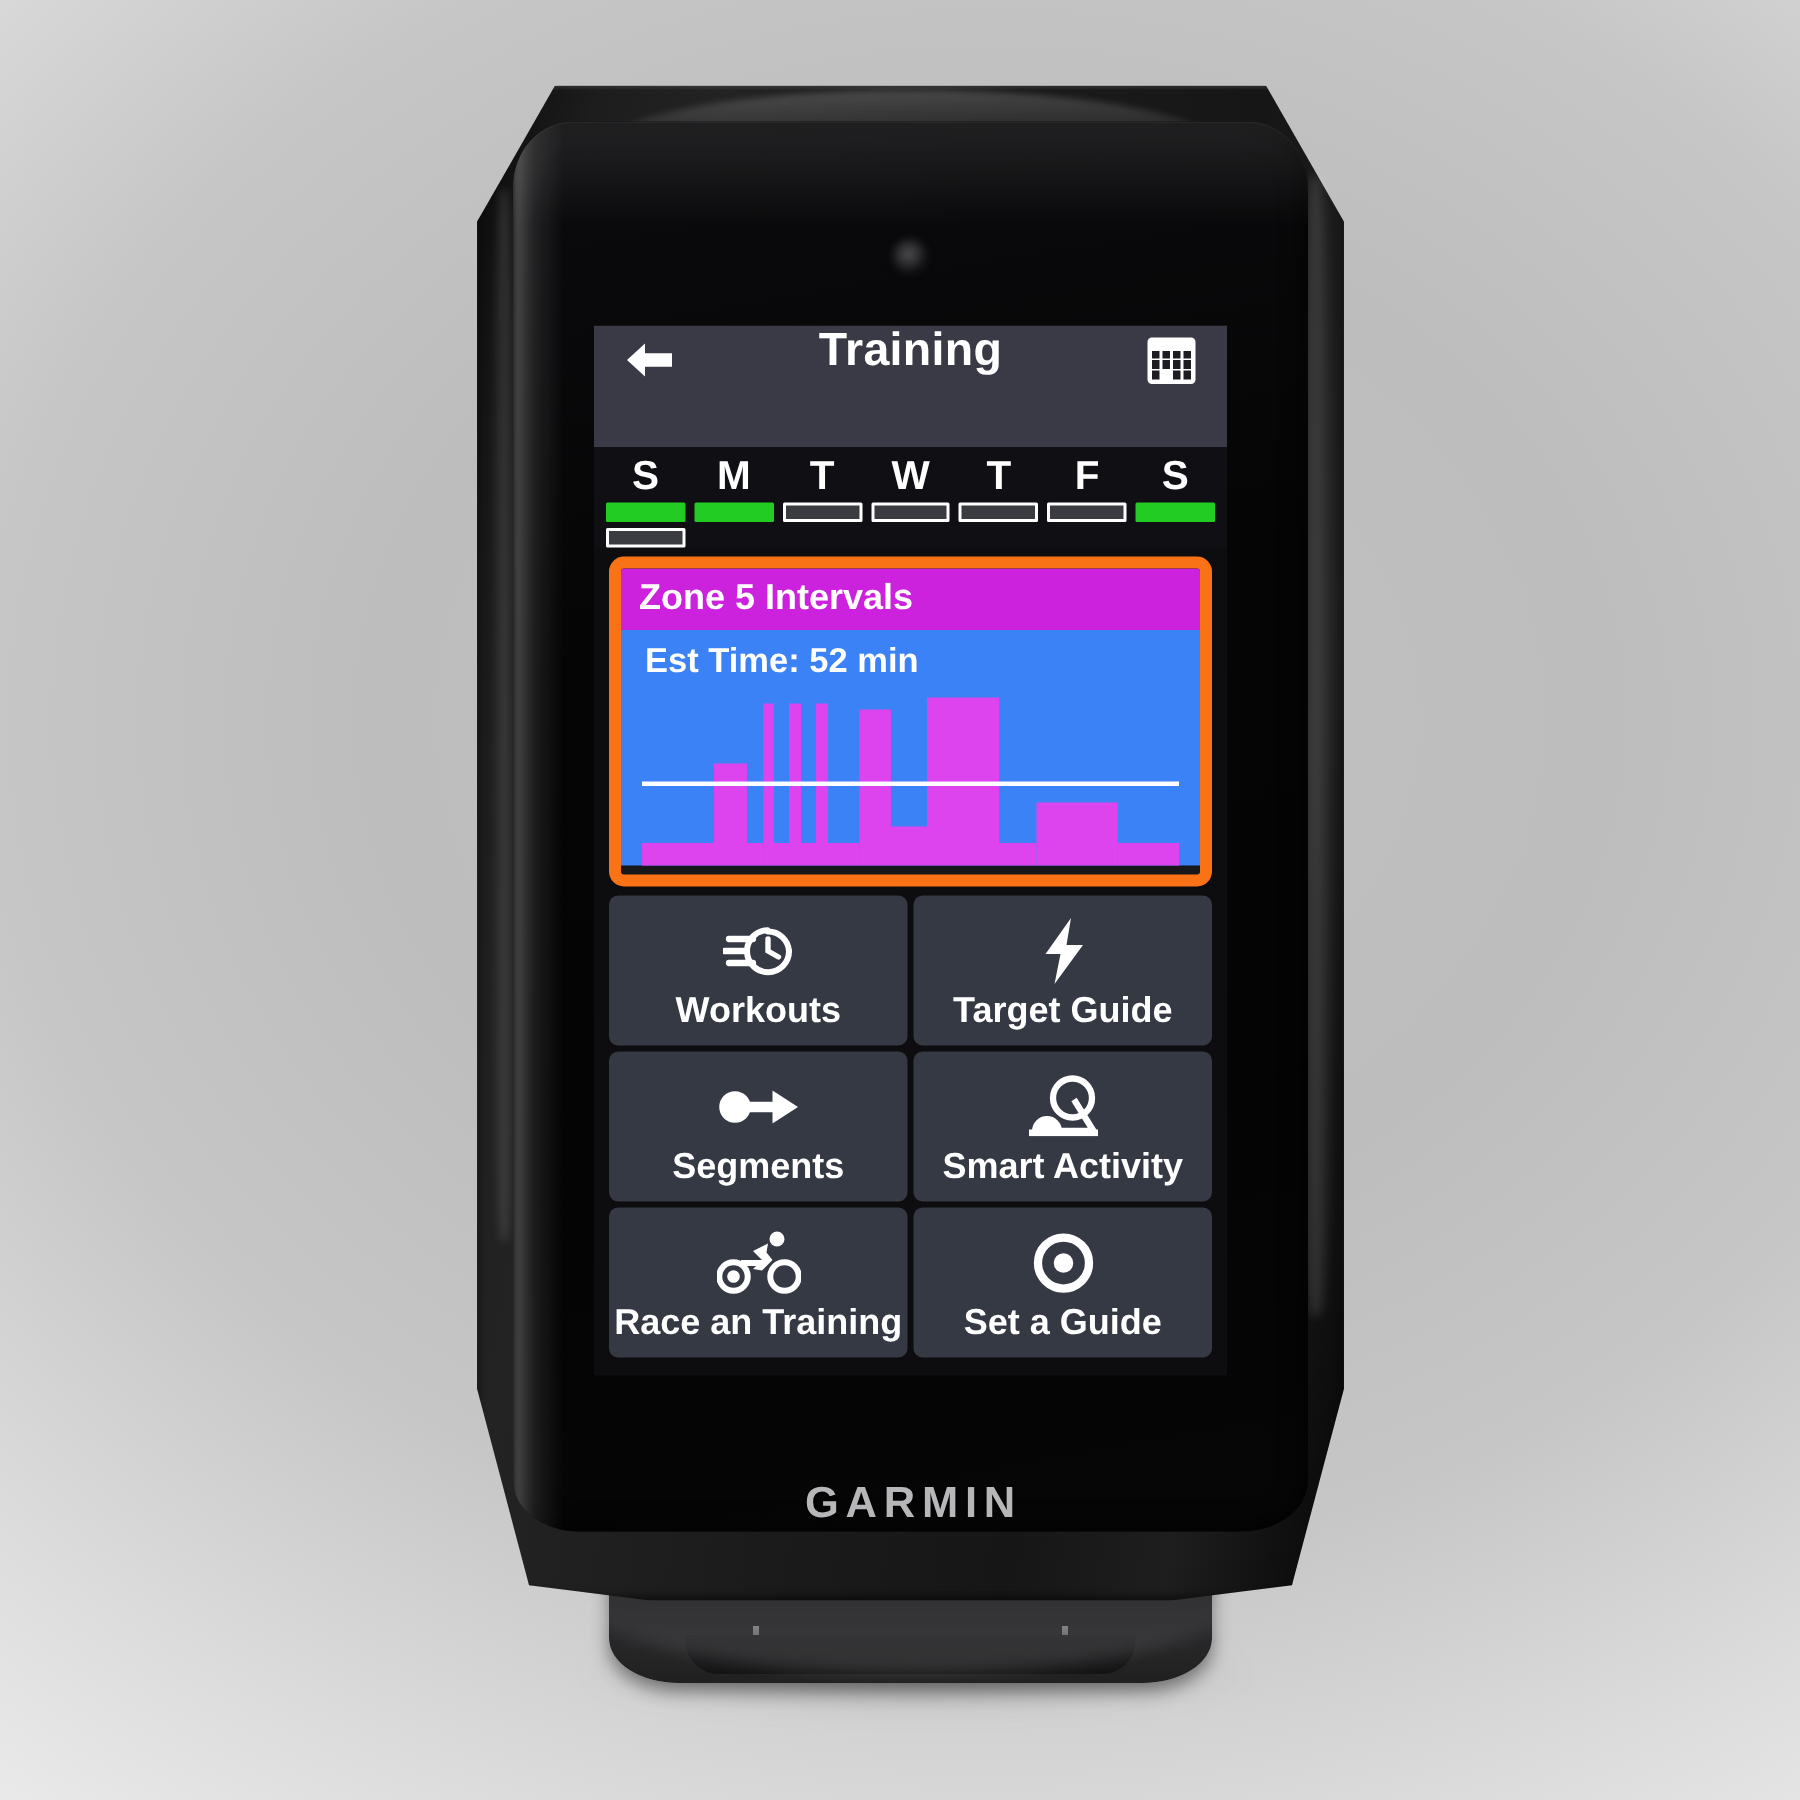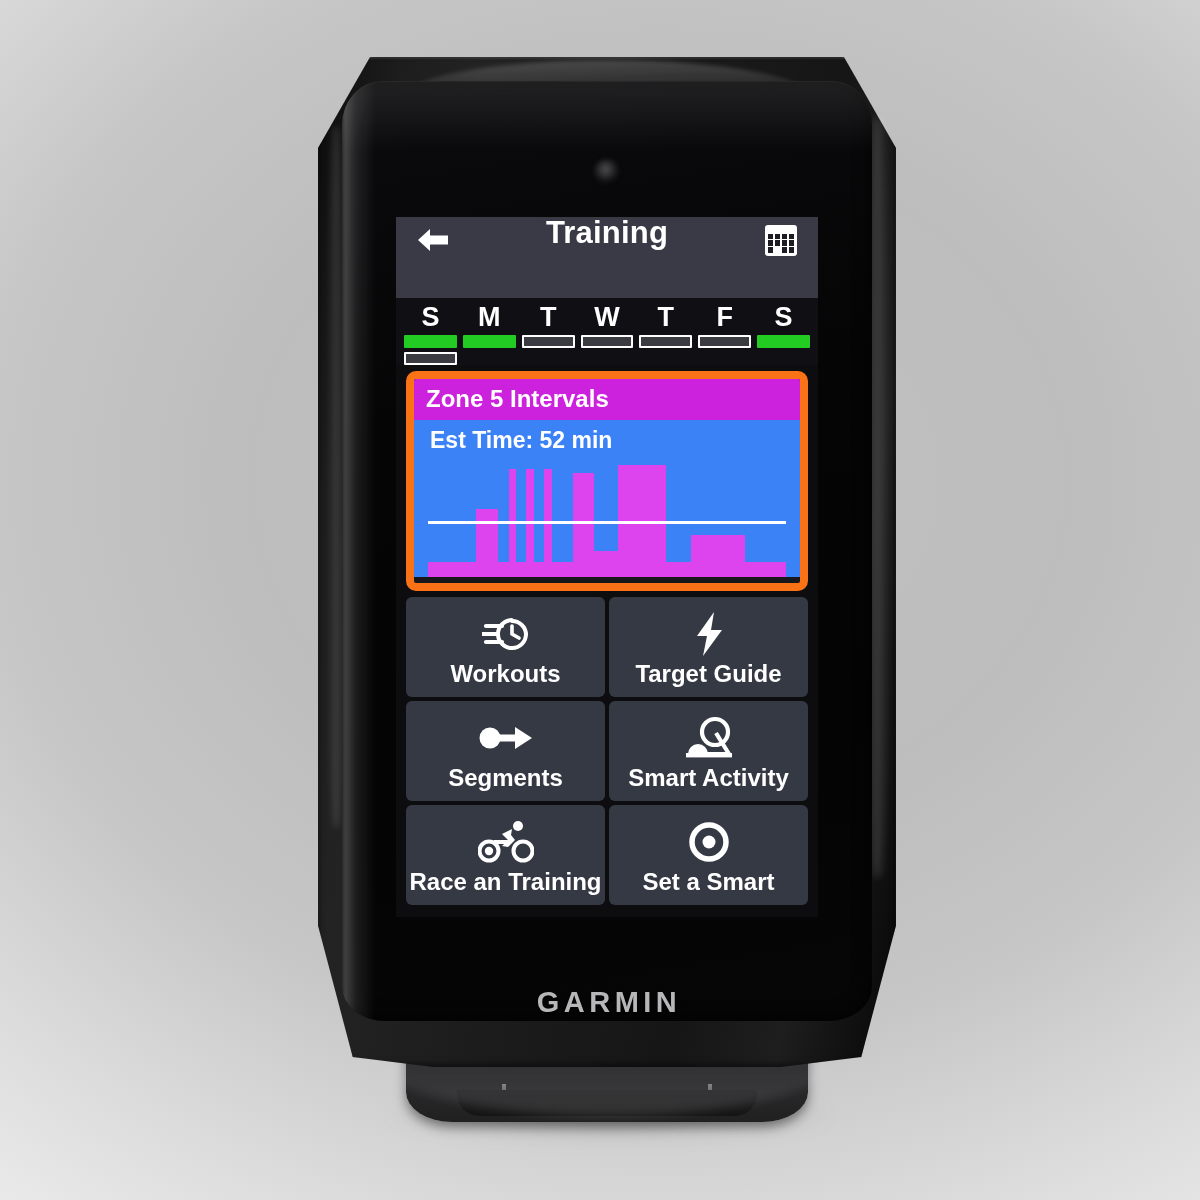--- a/index.html
+++ b/index.html
@@ -578,19 +578,19 @@
             </div>
             <div class="tile-label">Race an Training</div>
           </div>
           <div class="tile">
             <div class="tile-icon">
               <svg width="44" height="44" viewBox="0 0 44 44">
                 <circle cx="22" cy="22" r="17" fill="none" stroke="#fff" stroke-width="5.5"></circle>
                 <circle cx="22" cy="22" r="6.5" fill="#fff"></circle>
               </svg>
             </div>
-            <div class="tile-label">Set a Smart</div>
+            <div class="tile-label">Set a Guide</div>
           </div>
         </div>
 
     </div>
   </div>
 </div>
 
 </body></html>

